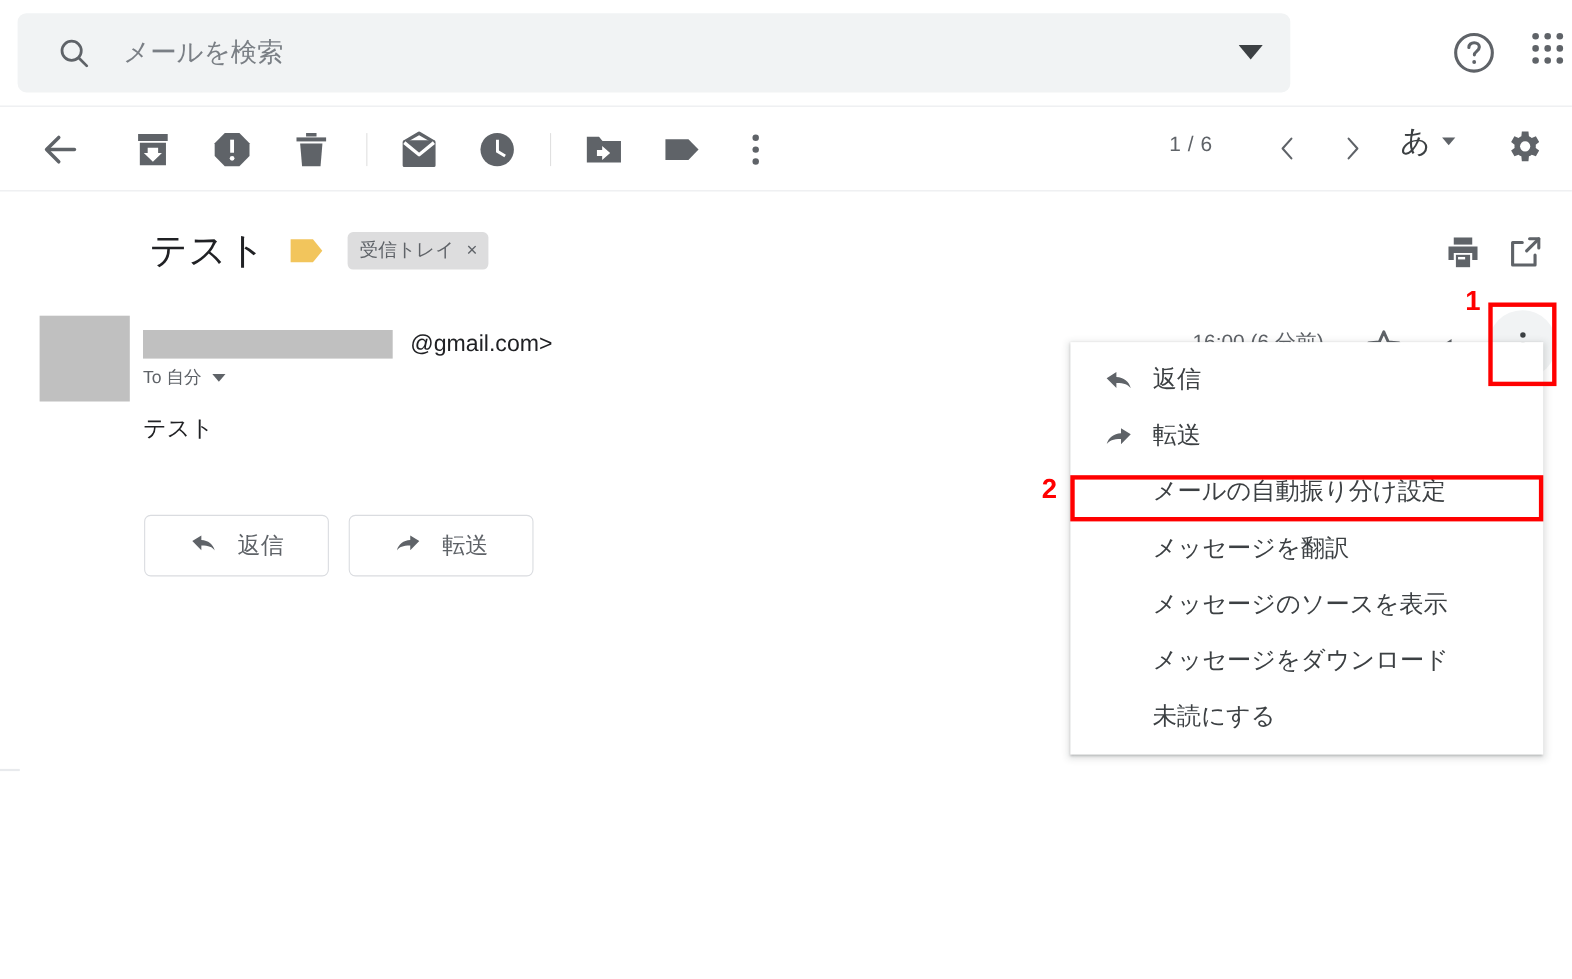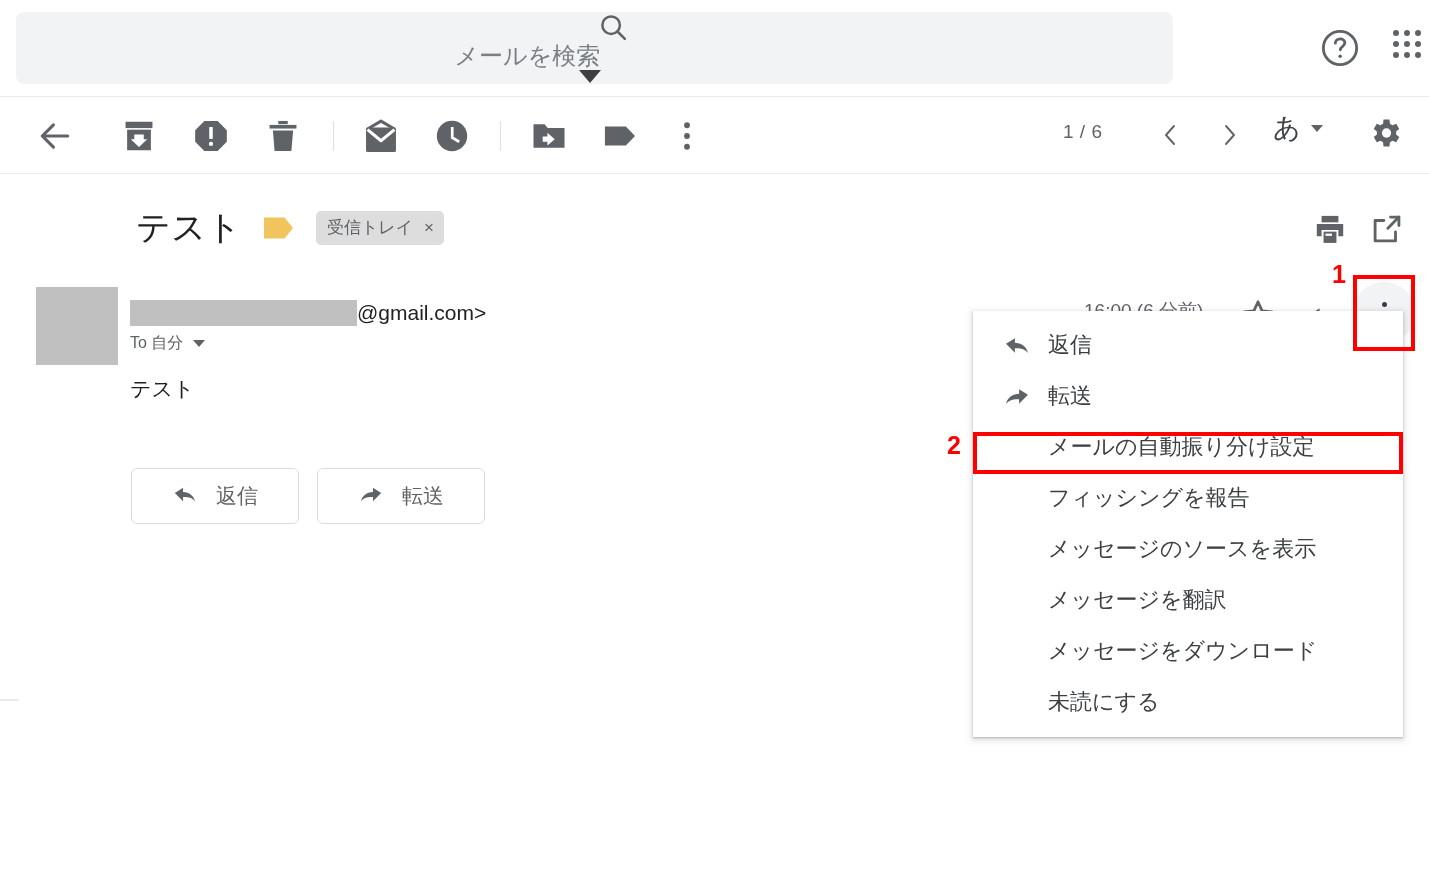--- a/index.html
+++ b/index.html
@@ -24,21 +24,20 @@
     height: 96px;
   }
   .search-box {
     position: absolute;
     left: 16px; top: 12px;
     width: 1157px; height: 72px;
     background: #f1f3f4;
     border-radius: 8px;
     display: flex;
     align-items: center;
-    flex-direction: column;
   }
   .search-icon {
     margin-left: 36px;
     width: 30px; height: 30px;
     flex: 0 0 auto;
     color: #5f6368;
   }
   .search-input {
     flex: 1 1 auto;
     border: none;
@@ -202,21 +201,21 @@
     align-items: center;
     font-size: 21px;
     color: #202124;
   }
   .redact {
     display: inline-block;
     width: 227px; height: 26px;
     background: #c0c0c0;
   }
   .sender-domain {
-    margin-left: 0;
+    margin-left: 16px;
     font-size: 21px;
     color: #202124;
   }
   .to-line {
     position: absolute;
     left: 130px; top: 333px;
     display: flex;
     align-items: center;
     font-size: 16px;
     color: #5f6368;
@@ -577,27 +576,24 @@
       <svg viewBox="0 0 24 24" fill="currentColor">
           <path d="M13.8 6.2v3.9C8 10.4 4 13.5 2.6 18.8c2.1-2.8 4.9-4.1 11.2-4.1v4L21.4 11z"></path>
         </svg>
     </span>
     <span class="mi-label">転送</span>
   </div>
   <div class="menu-item">
     <span class="mi-label">メールの自動振り分け設定</span>
   </div>
   <div class="menu-item">
-    <span class="mi-label">フィッシングを報告</span>
+    <span class="mi-label">メッセージを翻訳</span>
   </div>
   <div class="menu-item">
     <span class="mi-label">メッセージのソースを表示</span>
-  </div>
-  <div class="menu-item">
-    <span class="mi-label">メッセージを翻訳</span>
   </div>
   <div class="menu-item">
     <span class="mi-label">メッセージをダウンロード</span>
   </div>
   <div class="menu-item">
     <span class="mi-label">未読にする</span>
   </div>
 </div>
 
 <div class="anno-box" id="anno-box-1"></div>

